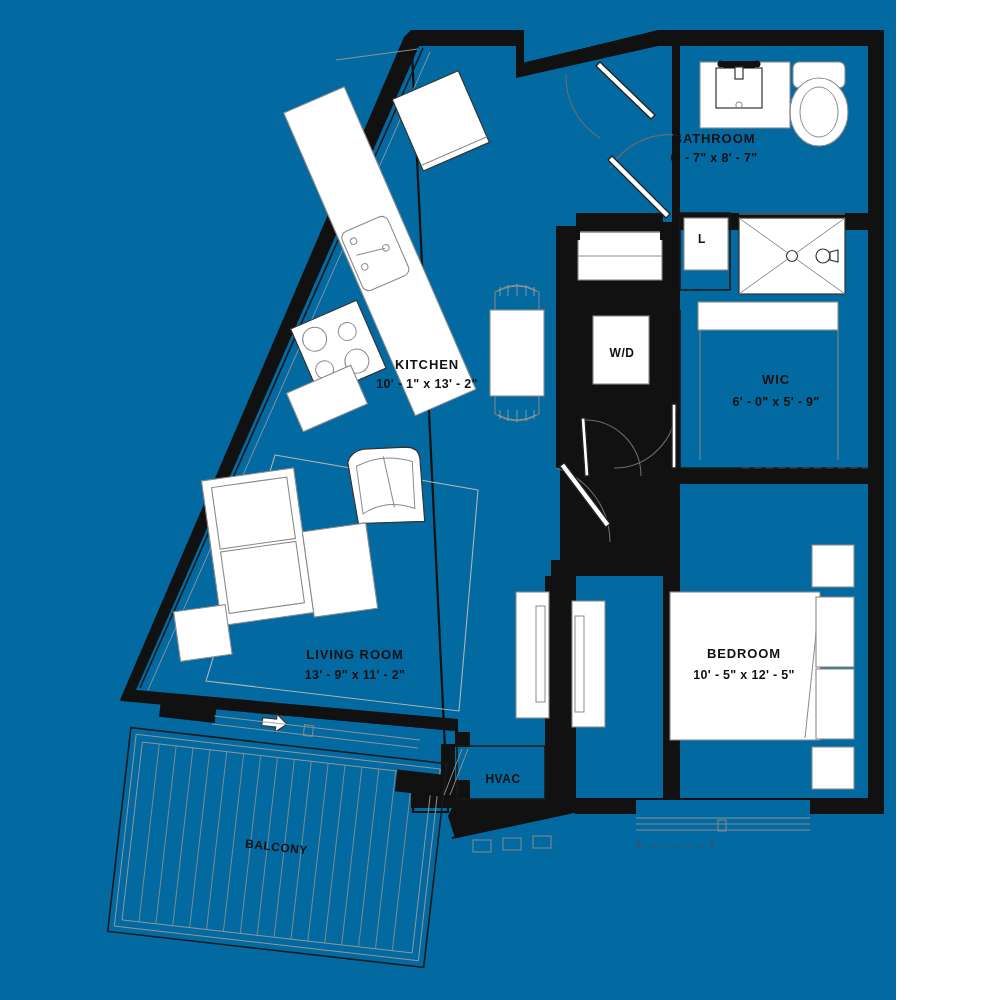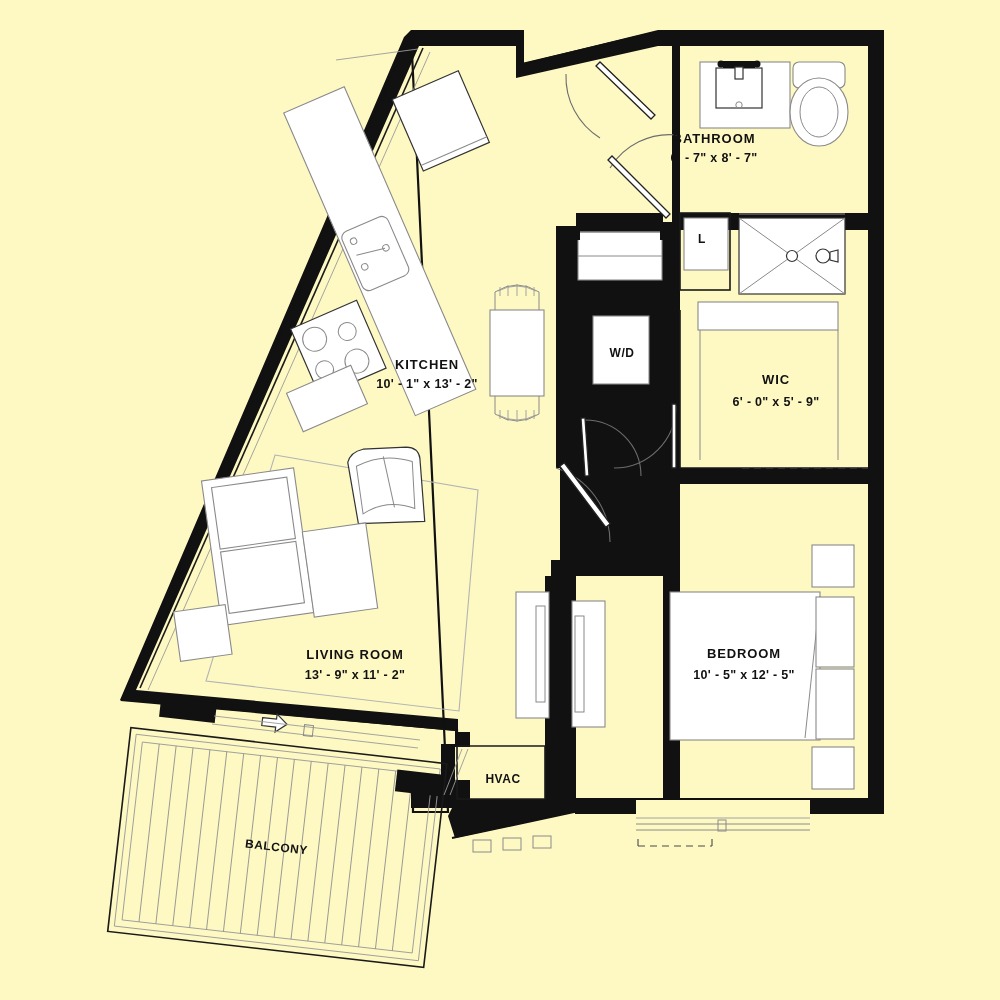--- a/index.html
+++ b/index.html
@@ -8,23 +8,23 @@
     background: #ffffff;
   }
   body {
     width: 1000px;
     height: 1000px;
     font-family: "Liberation Sans", sans-serif;
     overflow: hidden;
   }
   #plan-root {
     position: relative;
-    width: 1000px;
+    width: 896px;
     height: 1000px;
-    background: #fef9c3;
+    background: #0369a1;
   }
   svg#floorplan {
     display: block;
     width: 1000px;
     height: 1000px;
   }
   .wall-thick {
     fill: #111111;
     stroke: none;
   }

